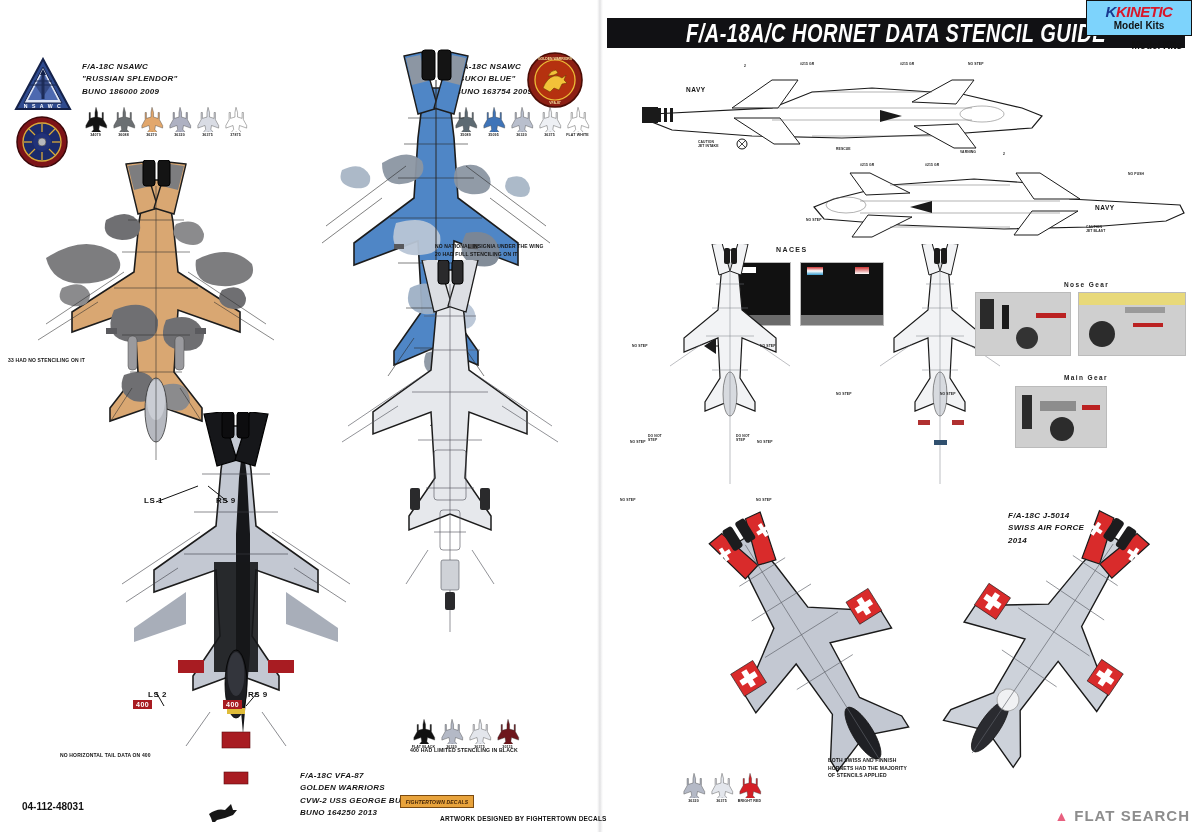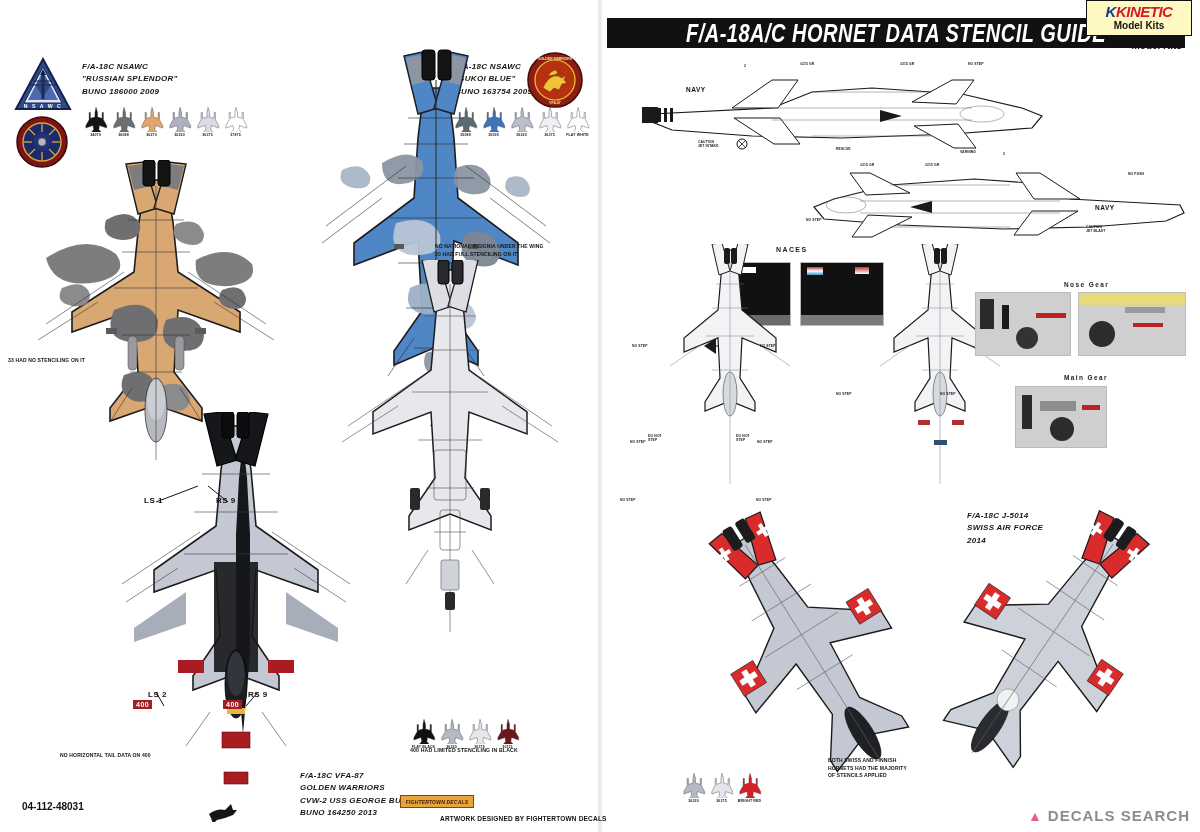--- a/index.html
+++ b/index.html
@@ -30,21 +30,21 @@
     font-style: italic;
     letter-spacing: 0.5px;
   }
   #title-left  { left: 8px;  top: 18px; width: 582px; height: 30px; padding-left: 10px; font-size: 23px; }
   #title-right { left: 607px;top: 18px; width: 578px; height: 30px; justify-content: center; font-size: 20px; }
   .titlebar span { transform: scaleY(1.25); display:inline-block; }
 
   
   #kinetic-logo {
     position: absolute; right: 8px; top: 0px; width: 106px; height: 36px;
-    border: 1px solid #111; background: #fef9c3;
+    border: 1px solid #111; background: #7dd3fc;
     display: flex; flex-direction: column; align-items: center; justify-content: center;
   }
   #kinetic-logo .k1 { font-size: 15px; font-weight: bold; font-style: italic; color:#d8172a; letter-spacing:-0.5px; line-height:1;}
   #kinetic-logo .k1 b { color:#1a3a8f; }
   #kinetic-logo .k2 { font-size: 10px; font-weight: bold; color:#111; line-height:1.4; }
   #kinetic-sub { position:absolute; right: 18px; top: 40px; font-size: 10px; font-weight: bold; color:#111;}
 
   
   .note {
     position: absolute;
@@ -689,21 +689,21 @@
     <div style="position:absolute;left:54px;top:30px;width:30px;height:4px;background:#b22;"></div>
   </div>
   <div class="label-sm" style="left:1064px; top:374px; font-size:6.5px;">Main Gear</div>
   <div class="photo lt" style="left:1015px; top:386px; width:92px; height:62px;">
     <div style="position:absolute;left:6px;top:8px;width:10px;height:34px;background:#2b2b2b;"></div>
     <div style="position:absolute;left:24px;top:14px;width:36px;height:10px;background:#8d8d8d;"></div>
     <div style="position:absolute;left:34px;bottom:6px;width:24px;height:24px;border-radius:50%;background:#2c2c2c;"></div>
     <div style="position:absolute;right:6px;top:18px;width:18px;height:5px;background:#b22;"></div>
   </div>
 
-  <div class="cap" style="left:967px; top:510px;">F/A-18C J-5014
+  <div class="cap" style="left:1008px; top:510px;">F/A-18C J-5014
 SWISS AIR FORCE
 2014</div>
 
   <div class="abs" style="left:646px; top:500px;">
     <svg width="330" height="300" viewBox="0 0 330 300">
       <g transform="rotate(-32 165 150)">
         <path d="M165 20 l9 0 6 40 5 52 60 42 0 20 -60 -20 -4 62 26 38 0 13 -42 -16 -42 16 0 -13 26 -38 -4 -62 -60 20 0 -20 60 -42 5 -52 6 -40z" fill="#c3c8d2" stroke="#1a1a1a" stroke-width="1.4"></path>
         <path d="M135 6 l16 -2 14 46 -18 5z" fill="#d92b2b" stroke="#1a1a1a" stroke-width="1.2"></path>
         <path d="M195 6 l-16 -2 -14 46 18 5z" fill="#d92b2b" stroke="#1a1a1a" stroke-width="1.2"></path>
         <g fill="#fff">
@@ -804,16 +804,16 @@
           <g fill="#d41f26" stroke="#333" stroke-width=".6">
             <path d="M20 2 l2.4 8 0 7 7 2 0 -9 2 0 0 11 5 9 0 4 -11 -4 -1 6 4 5 0 2 -8 -3 -8 3 0 -2 4 -5 -1 -6 -11 4 0 -4 5 -9 0 -11 2 0 0 9 7 -2 0 -7z"></path>
           </g>
         </svg>
       <div class="code">BRIGHT RED</div>
     </div>
   </div>
 
   <div id="watermark">
     <span class="hs-icon">▲</span>
-    <span>DECALS SEARCH</span>
+    <span>FLAT SEARCH</span>
   </div>
 
 </div>
 
 </body></html>

